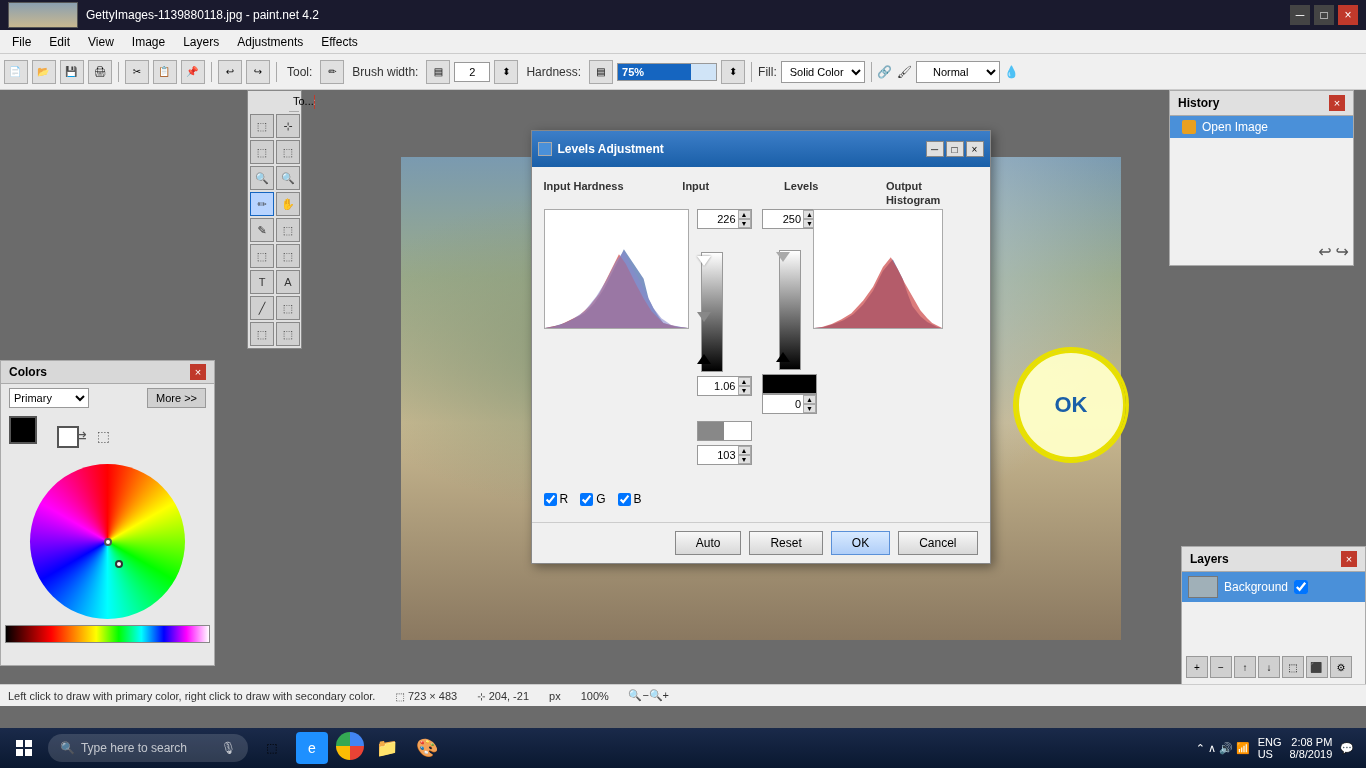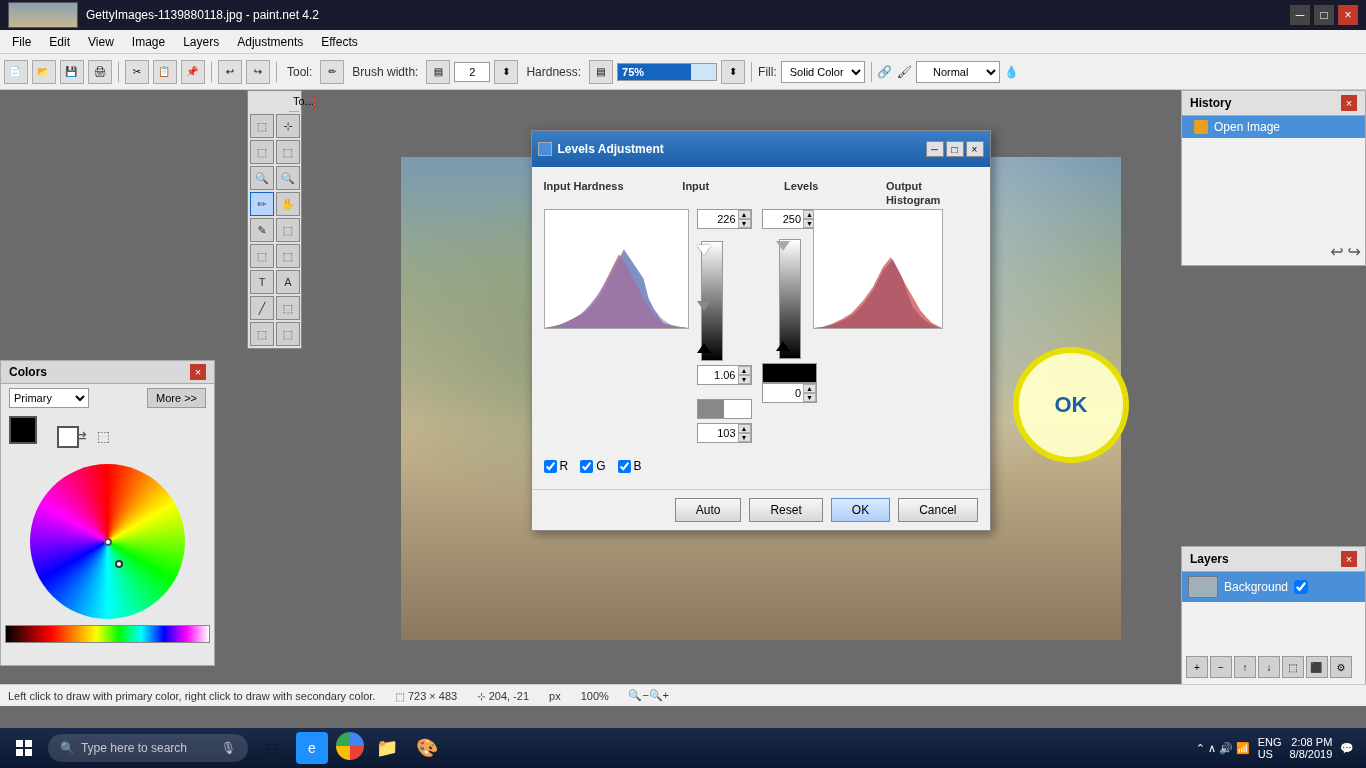--- a/index.html
+++ b/index.html
@@ -466,21 +466,21 @@
       border: 1px solid #999;
       margin-top: 2px;
     }
     .output-swatch {
       width: 55px; height: 20px;
       background: #000;
       border: 1px solid #999;
       margin-top: 2px;
     }
 
-    .spinbox-row { display: flex; align-items: center; gap: 2px; margin-bottom: 8px; }
+    .spinbox-row { display: flex; align-items: center; gap: 2px; margin-bottom: 19px; }
 
     
     .scene-img {
       width: 100%; height: 100%;
       background:
         radial-gradient(ellipse at 60% 20%, #b8cad8 0%, transparent 50%),
         radial-gradient(ellipse at 30% 40%, #8a9a7a 0%, transparent 40%),
         linear-gradient(to bottom, #7a9ab0 0%, #9aaa8a 25%, #c8b890 55%, #8a7860 100%);
     }
 
@@ -590,21 +590,21 @@
       <button class="tool-btn">⬚</button>
     </div>
   </div>
 
   <div class="canvas-area">
     <div class="canvas-image">
       <div class="scene-img"></div>
     </div>
   </div>
 
-  <div class="history-panel" style="position:absolute; right:0; top:0; width:185px;">
+  <div class="history-panel" style="position:absolute; right:12px; top:0; width:185px;">
     <div class="panel-header">
       <span>History</span>
       <button class="panel-close">×</button>
     </div>
     <div class="history-item">
       <div class="history-icon"></div>
       <span>Open Image</span>
     </div>
     <div style="height:100px;"></div>
     <div class="history-actions">

